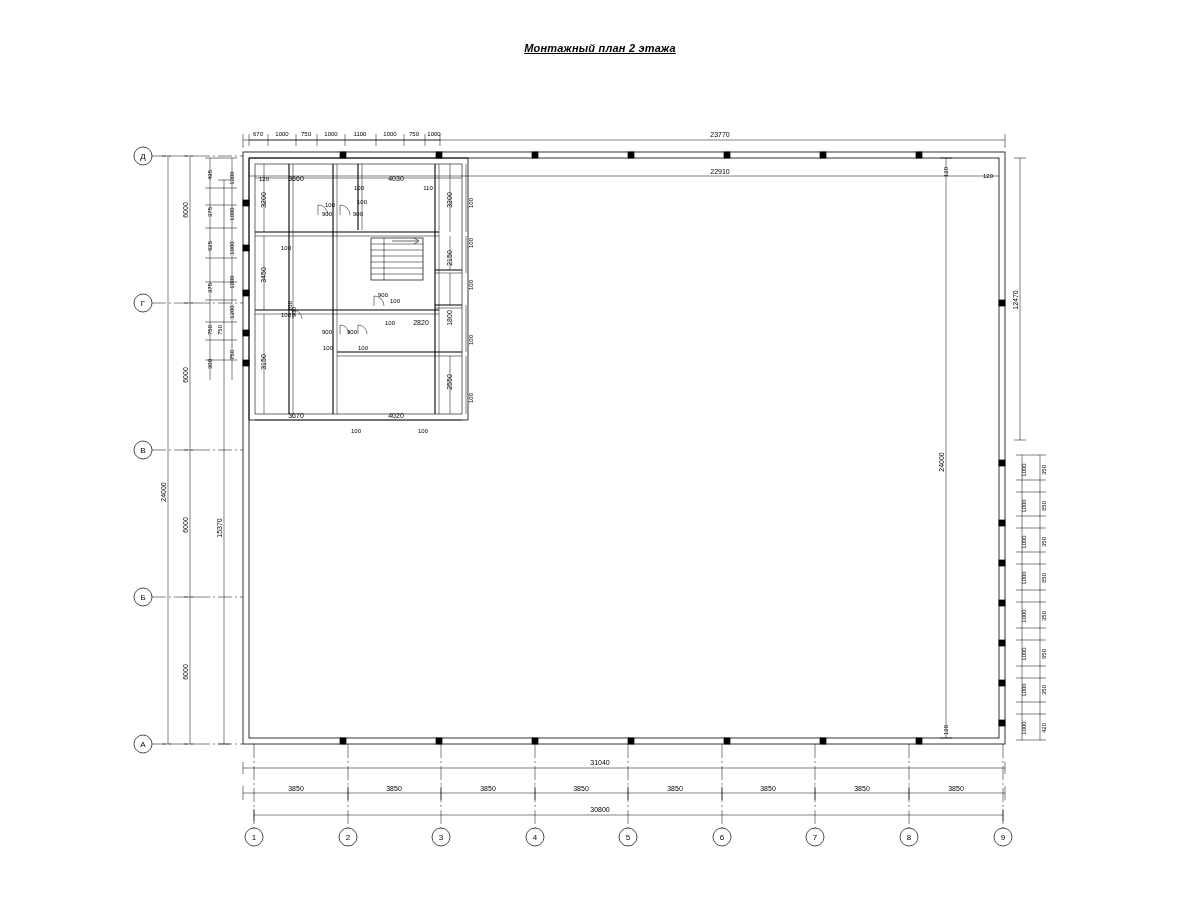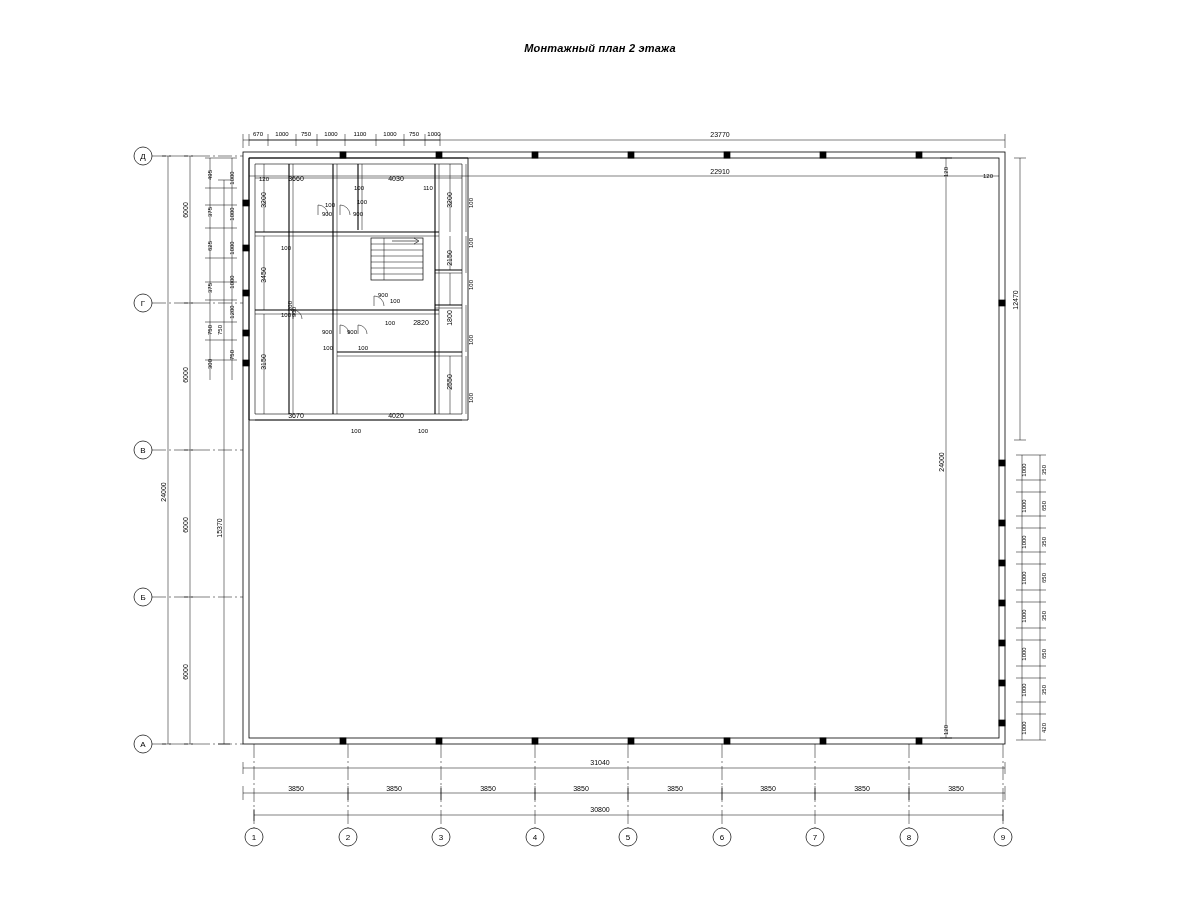--- a/index.html
+++ b/index.html
@@ -12,20 +12,21 @@
     position:relative;
   }
   #sheet{position:absolute;left:0;top:0;width:1200px;height:900px;}
   .title{
     position:absolute;
     left:0;top:42px;width:1200px;
     text-align:center;
     font-size:11px;
     font-style:italic;
     font-weight:bold;
+    text-decoration:underline;
     letter-spacing:.2px;
   }
   svg{position:absolute;left:0;top:0;}
   .lbl{font-size:7px;font-family:"Liberation Sans",sans-serif;}
   .lbl-sm{font-size:6px;font-family:"Liberation Sans",sans-serif;}
   .lbl-ax{font-size:8px;font-family:"Liberation Sans",sans-serif;}
 </style>
 </head>
 <body>
 

